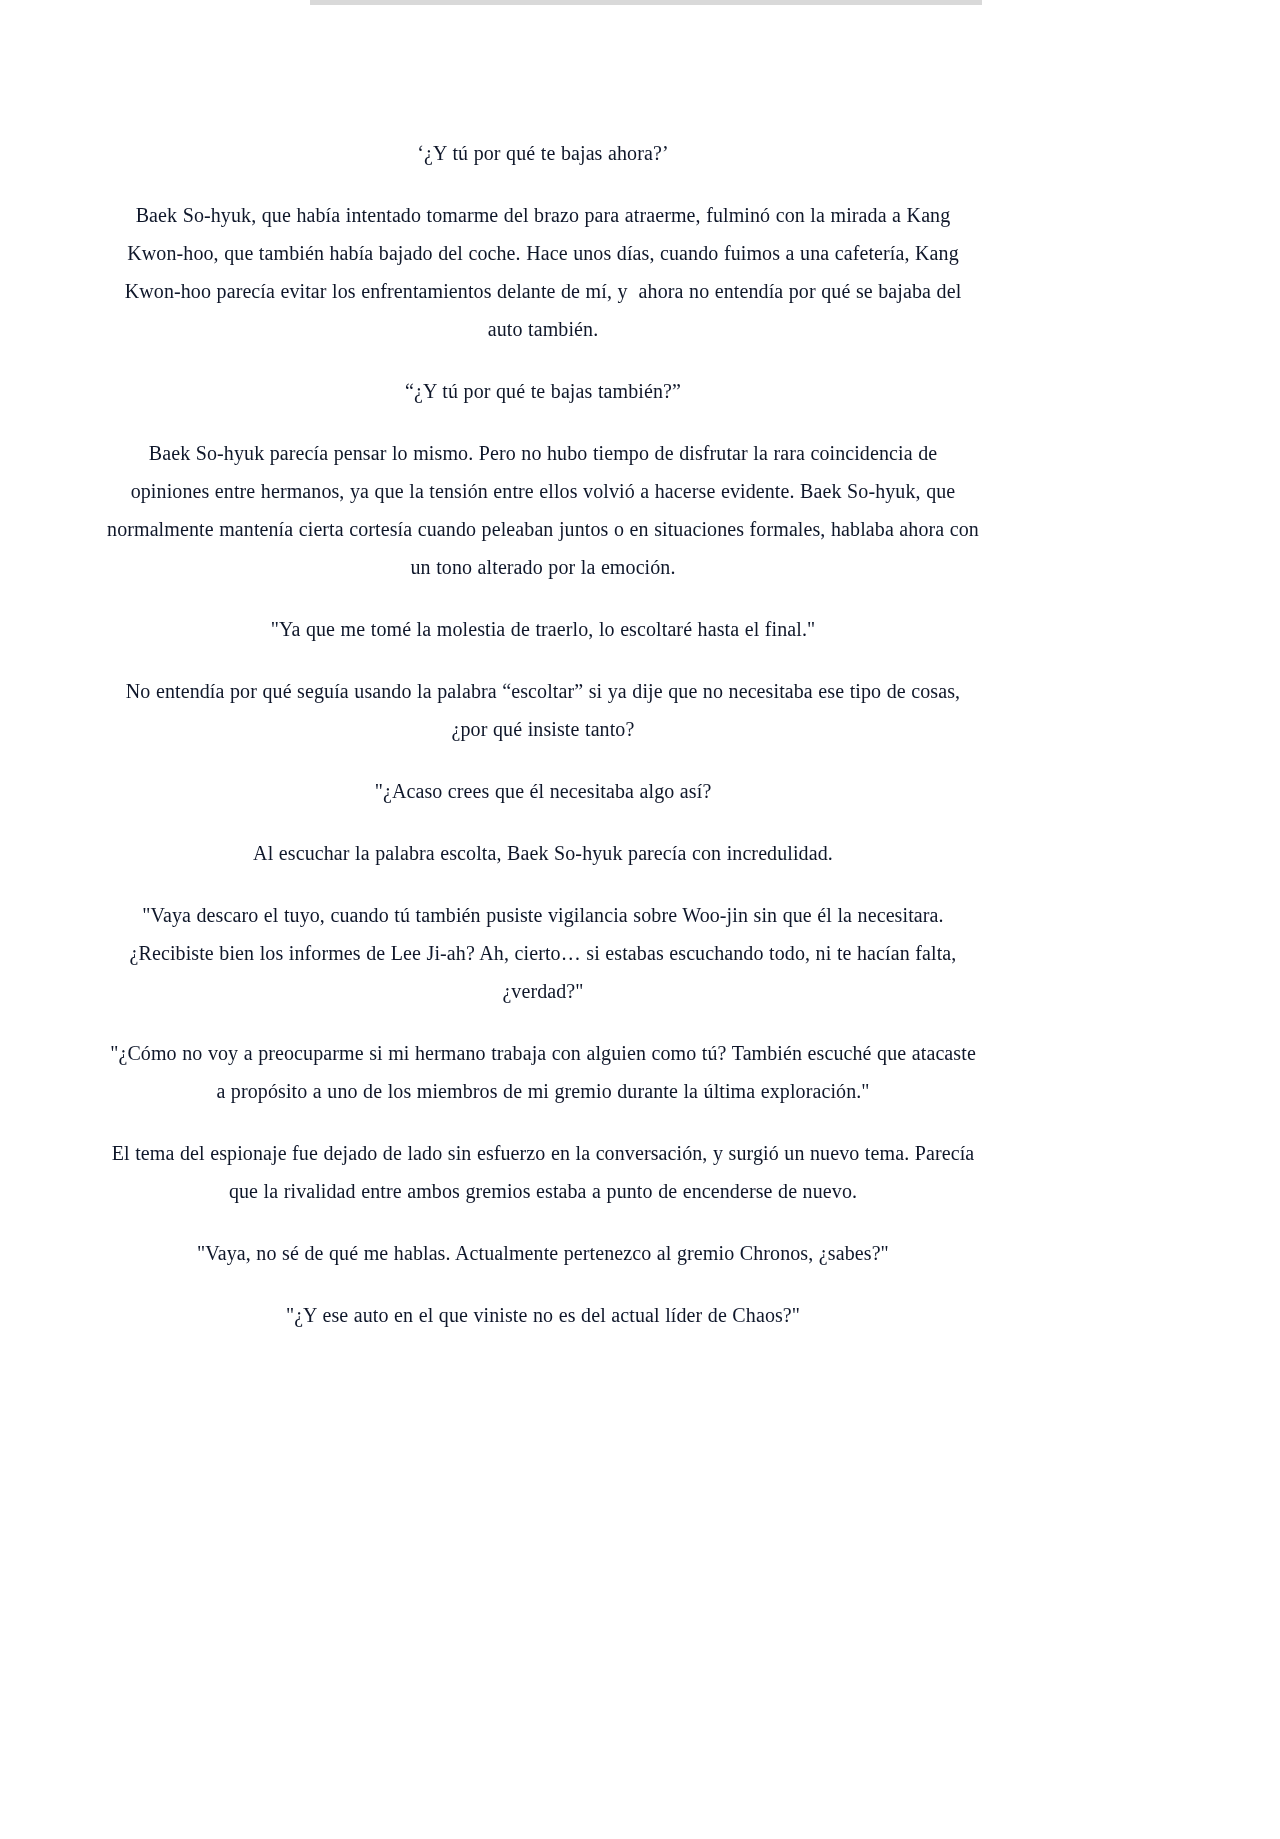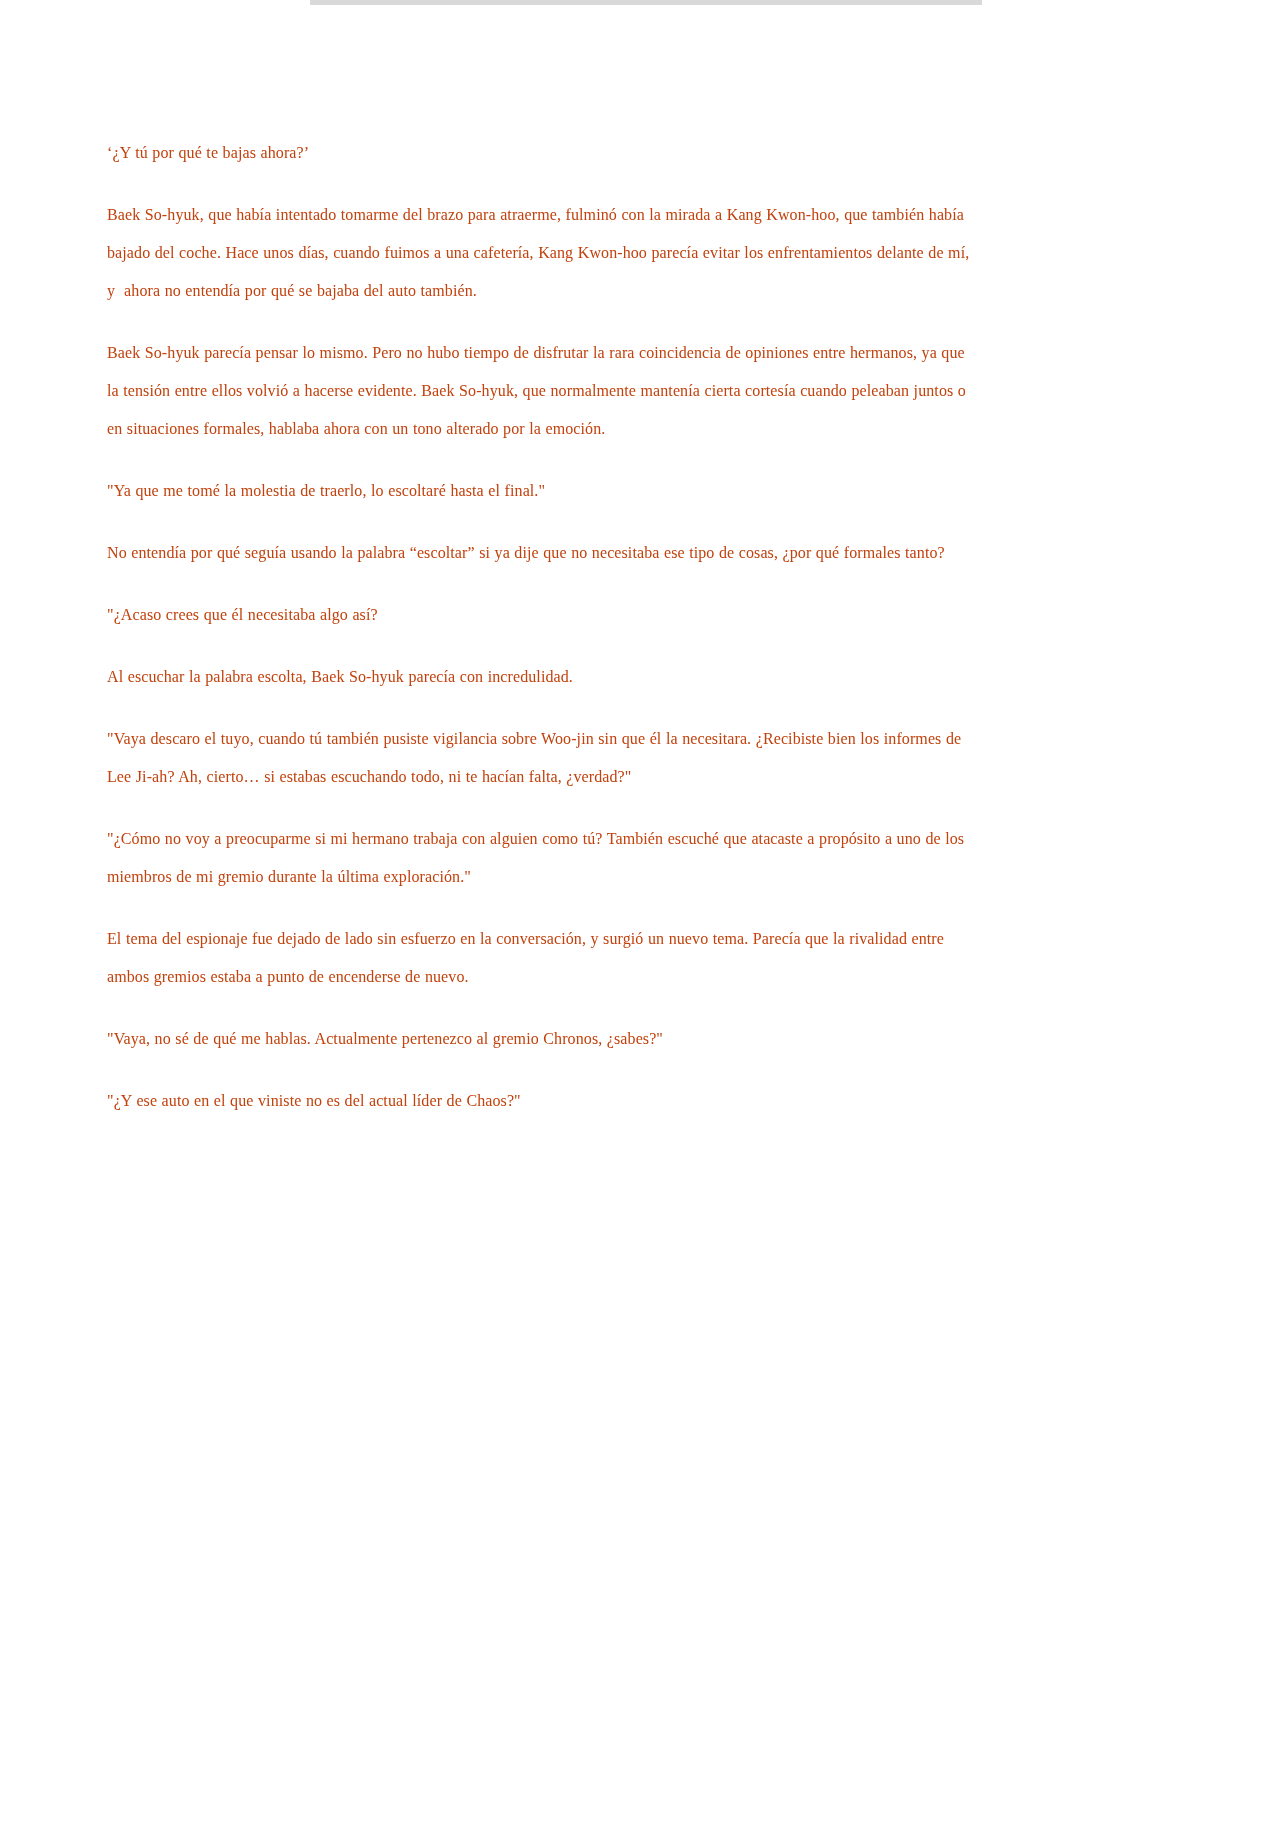--- a/index.html
+++ b/index.html
@@ -33,45 +33,46 @@
     background: #d9d9d9;
   }
   .content {
     position: absolute;
     left: 107px;
     top: 134px;
     width: 872px;
   }
   p.para {
     margin: 0 0 24px 0;
-    font-size: 16px;
+    font-size: 20px;
     line-height: 38px;
-    text-align: left;
+    text-align: center;
     letter-spacing: 0.1px;
     word-spacing: 0.4px;
-    color: #c2410c;
+    color: #0f172a;
     white-space: pre-wrap;
   }
   p.para:last-child {
     margin-bottom: 0;
   }
 </style>
 </head>
 <body>
 
 <div class="page">
 
   <div class="top-edge-bar"></div>
 
   <div class="content">
     <p class="para">‘¿Y tú por qué te bajas ahora?’</p>
     <p class="para">Baek So-hyuk, que había intentado tomarme del brazo para atraerme, fulminó con la mirada a Kang Kwon-hoo, que también había bajado del coche. Hace unos días, cuando fuimos a una cafetería, Kang Kwon-hoo parecía evitar los enfrentamientos delante de mí, y  ahora no entendía por qué se bajaba del auto también.</p>
+    <p class="para">“¿Y tú por qué te bajas también?”</p>
     <p class="para">Baek So-hyuk parecía pensar lo mismo. Pero no hubo tiempo de disfrutar la rara coincidencia de opiniones entre hermanos, ya que la tensión entre ellos volvió a hacerse evidente. Baek So-hyuk, que normalmente mantenía cierta cortesía cuando peleaban juntos o en situaciones formales, hablaba ahora con un tono alterado por la emoción.</p>
     <p class="para">"Ya que me tomé la molestia de traerlo, lo escoltaré hasta el final."</p>
-    <p class="para">No entendía por qué seguía usando la palabra “escoltar” si ya dije que no necesitaba ese tipo de cosas, ¿por qué formales tanto?</p>
+    <p class="para">No entendía por qué seguía usando la palabra “escoltar” si ya dije que no necesitaba ese tipo de cosas, ¿por qué insiste tanto?</p>
     <p class="para">"¿Acaso crees que él necesitaba algo así?</p>
     <p class="para">Al escuchar la palabra escolta, Baek So-hyuk parecía con incredulidad.</p>
     <p class="para">"Vaya descaro el tuyo, cuando tú también pusiste vigilancia sobre Woo-jin sin que él la necesitara. ¿Recibiste bien los informes de Lee Ji-ah? Ah, cierto… si estabas escuchando todo, ni te hacían falta, ¿verdad?"</p>
     <p class="para">"¿Cómo no voy a preocuparme si mi hermano trabaja con alguien como tú? También escuché que atacaste a propósito a uno de los miembros de mi gremio durante la última exploración."</p>
     <p class="para">El tema del espionaje fue dejado de lado sin esfuerzo en la conversación, y surgió un nuevo tema. Parecía que la rivalidad entre ambos gremios estaba a punto de encenderse de nuevo.</p>
     <p class="para">"Vaya, no sé de qué me hablas. Actualmente pertenezco al gremio Chronos, ¿sabes?"</p>
     <p class="para">"¿Y ese auto en el que viniste no es del actual líder de Chaos?"</p>
   </div>
 
 </div>

